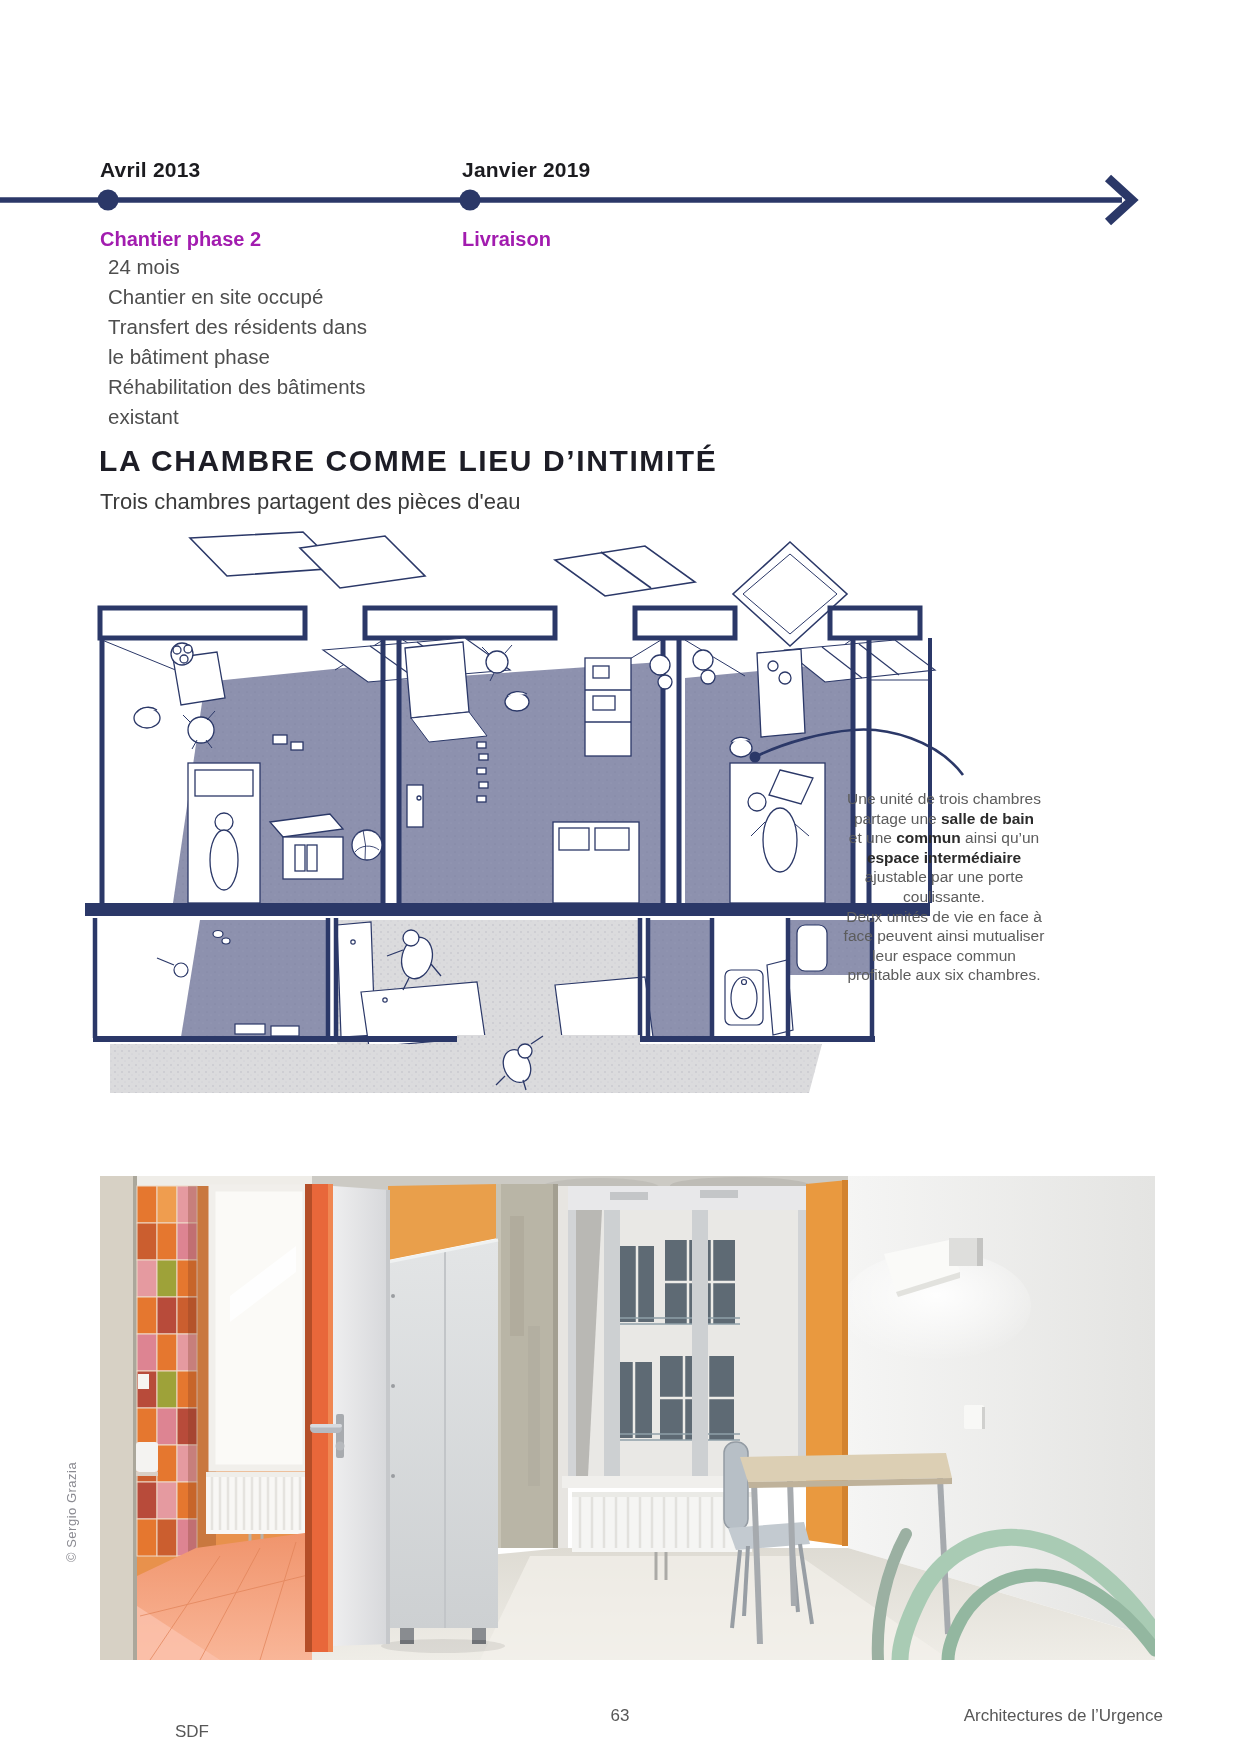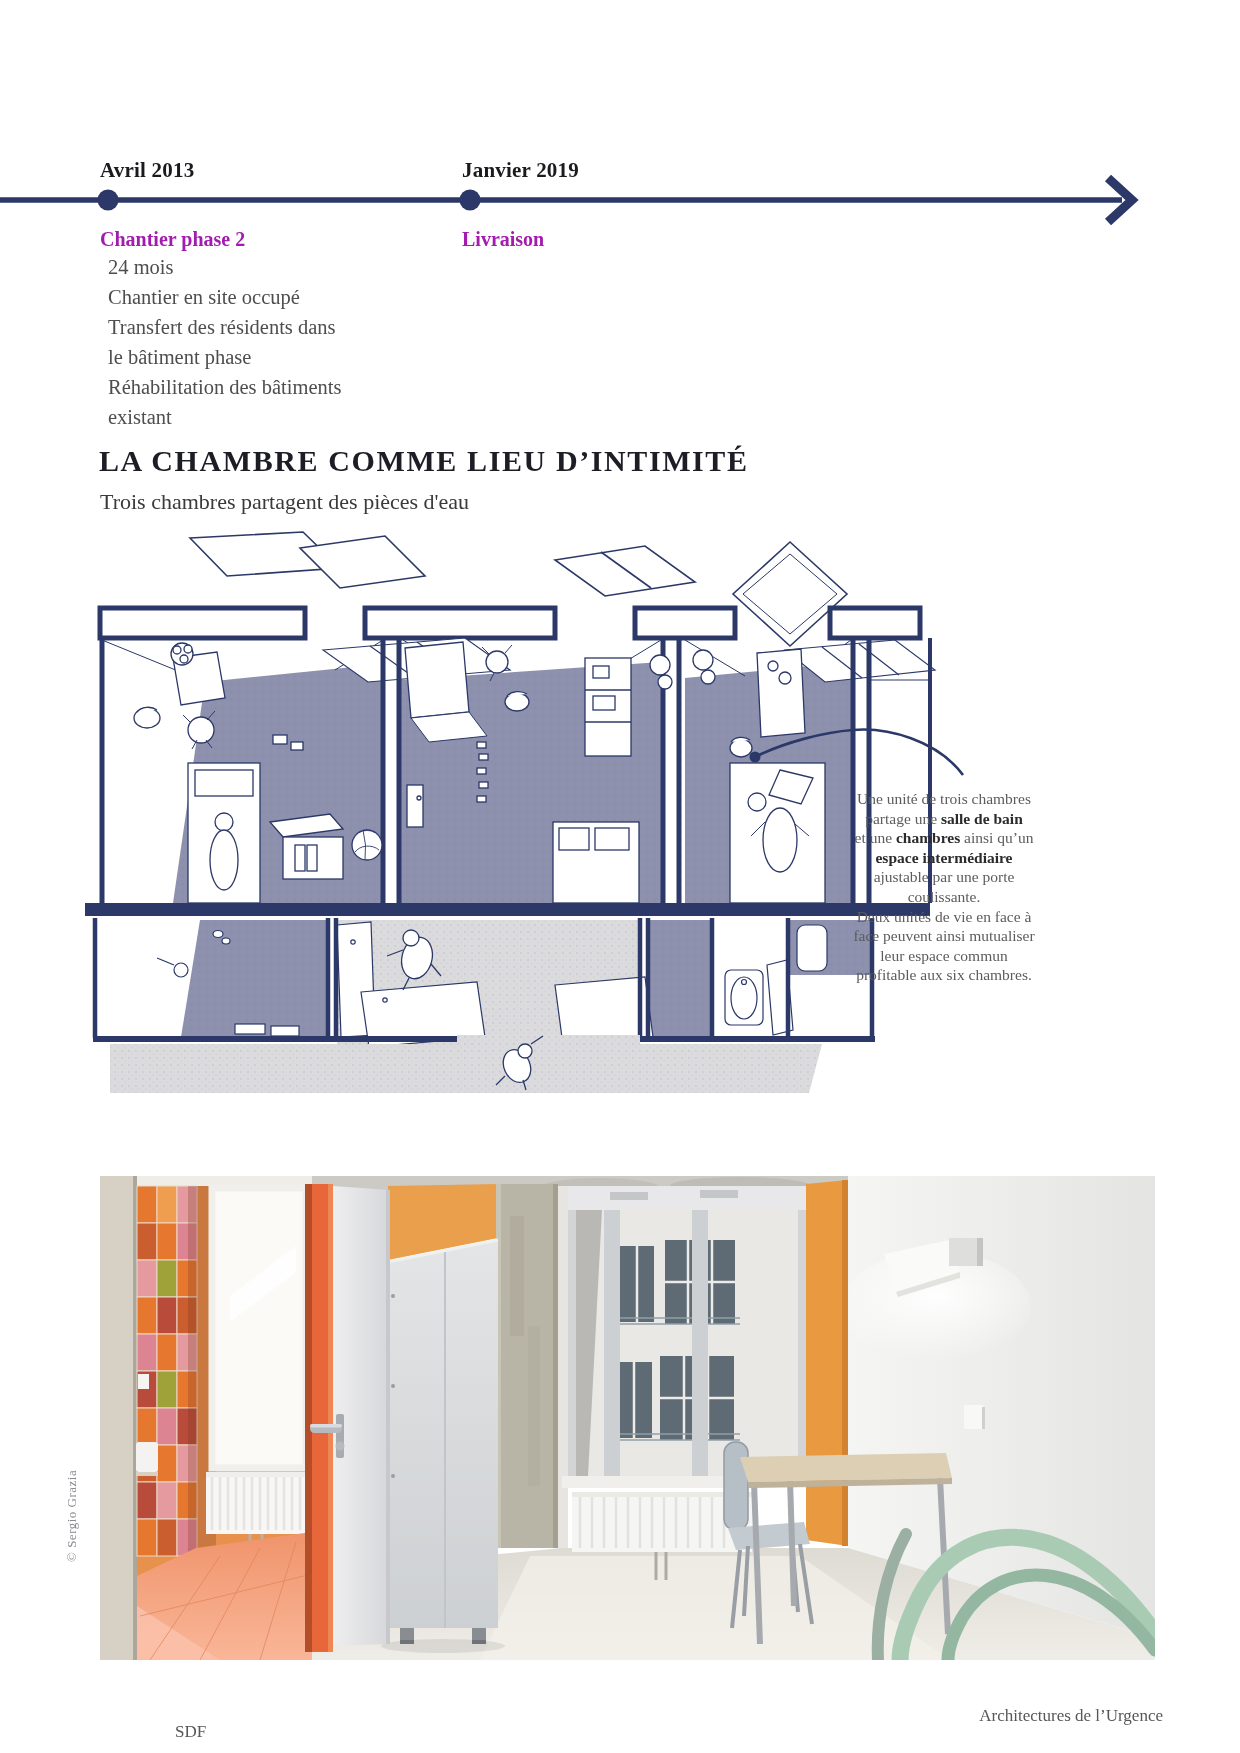--- a/index.html
+++ b/index.html
@@ -1,17 +1,17 @@
 <!DOCTYPE html>
 <html style="--navy: #2B3868; --ink: #1D1D26; --body: #4E4E4E; --subtle: #3A3A3A; --annotation: #5C5C5C; --annotationBold: #2B2B2B; --purple: #8D91AE; --corridorGray: #DBDBDE; --groundGray: #DBDBDD; --footerGray: #575757; --credit: #8B8B92; --doorOrange: #E8673A; --tileOrange: #E5772F; --tileSalmon: #E59AA0; --tileRed: #B84B3A; --tileRust: #CB5E2F; --tilePink: #DD8492; --tileOlive: #9EA239; --tileLightOrange: #EF9D4F; --bathFloor: #F0946C; --orangeWall: #E9993F; --concrete: #B9B5A6; --mint: #A9CBB4; --tableTop: #DCCFB4; --floorGray: #E2DFD8; --wardrobeGray: #D8DADB; --ceilingGray: #CCCAC4; --buildingWindow: #5E6A74; --wallWhite: #F1F1EF;"><head>
 <meta charset="utf-8">
 <style>
   html,body{margin:0;padding:0;background:#ffffff;}
   .page{position:relative;width:1204px;height:1753px;background:#fff;overflow:hidden;
-        font-family:Liberation Serif, serif;}
+        font-family:Liberation Sans, sans-serif;}
   .abs{position:absolute;}
   
   .tl-date{position:absolute;top:158px;font-size:21px;font-weight:bold;color:#1b1b1f;letter-spacing:.2px;}
   .tl-title{position:absolute;top:228px;font-size:20px;font-weight:bold;color:#a21caf;}
   .tl-details{position:absolute;top:252px;left:100px;margin-left:8px;}
   .detail-line{font-size:20.5px;line-height:30px;color:var(--body);}
   
   .sec-title{position:absolute;left:99px;top:444px;font-size:30px;font-weight:bold;
              letter-spacing:1.6px;color:var(--ink);}
   .sec-sub{position:absolute;left:100px;top:489px;font-size:22px;color:var(--subtle);}
@@ -246,21 +246,21 @@
       <g>
         <circle cx="670" cy="227" r="5.5" fill="var(--navy)" stroke="none"></circle>
         <path d="M670,227 C700,212 740,202 768,200 C802,197 852,210 878,245" stroke="var(--navy)" stroke-width="2.6" fill="none"></path>
       </g>
     </g>
   </svg>
 
   <div class="annotation">
       <div class="ann-line"><span>Une unité de trois chambres</span></div>
       <div class="ann-line"><span>partage une </span><span class="b">salle de bain</span></div>
-      <div class="ann-line"><span>et une </span><span class="b">chambres</span><span> ainsi qu’un</span></div>
+      <div class="ann-line"><span>et une </span><span class="b">commun</span><span> ainsi qu’un</span></div>
       <div class="ann-line"><span class="b">espace intermédiaire</span></div>
       <div class="ann-line"><span>ajustable par une porte</span></div>
       <div class="ann-line"><span>coulissante.</span></div>
       <div class="ann-line"><span>Deux unités de vie en face à</span></div>
       <div class="ann-line"><span>face peuvent ainsi mutualiser</span></div>
       <div class="ann-line"><span>leur espace commun</span></div>
       <div class="ann-line"><span>profitable aux six chambres.</span></div>
     </div>
 
   <svg class="abs" style="left:100px;top:1176px;" width="1055" height="484" viewBox="0 0 1055 484">
@@ -515,14 +515,15 @@
 
     <g fill="none" stroke-linecap="round">
       <path d="M806,358 C786,395 776,440 778,484" stroke="#9BB0A2" stroke-width="12"></path>
       <path d="M1055,458 C968,332 862,340 820,420 C806,448 800,468 800,484" stroke="var(--mint)" stroke-width="17"></path>
       <path d="M1055,474 C985,378 898,382 862,442 C852,460 848,472 848,484" stroke="#93B7A0" stroke-width="13"></path>
     </g>
   </svg>
 
   <div class="credit">© Sergio Grazia</div>
   <div class="footer-left">SDF</div>
+  <div class="footer-page">63</div>
   <div class="footer-right">Architectures de l’Urgence</div>
 </div>
 
 </body></html>

